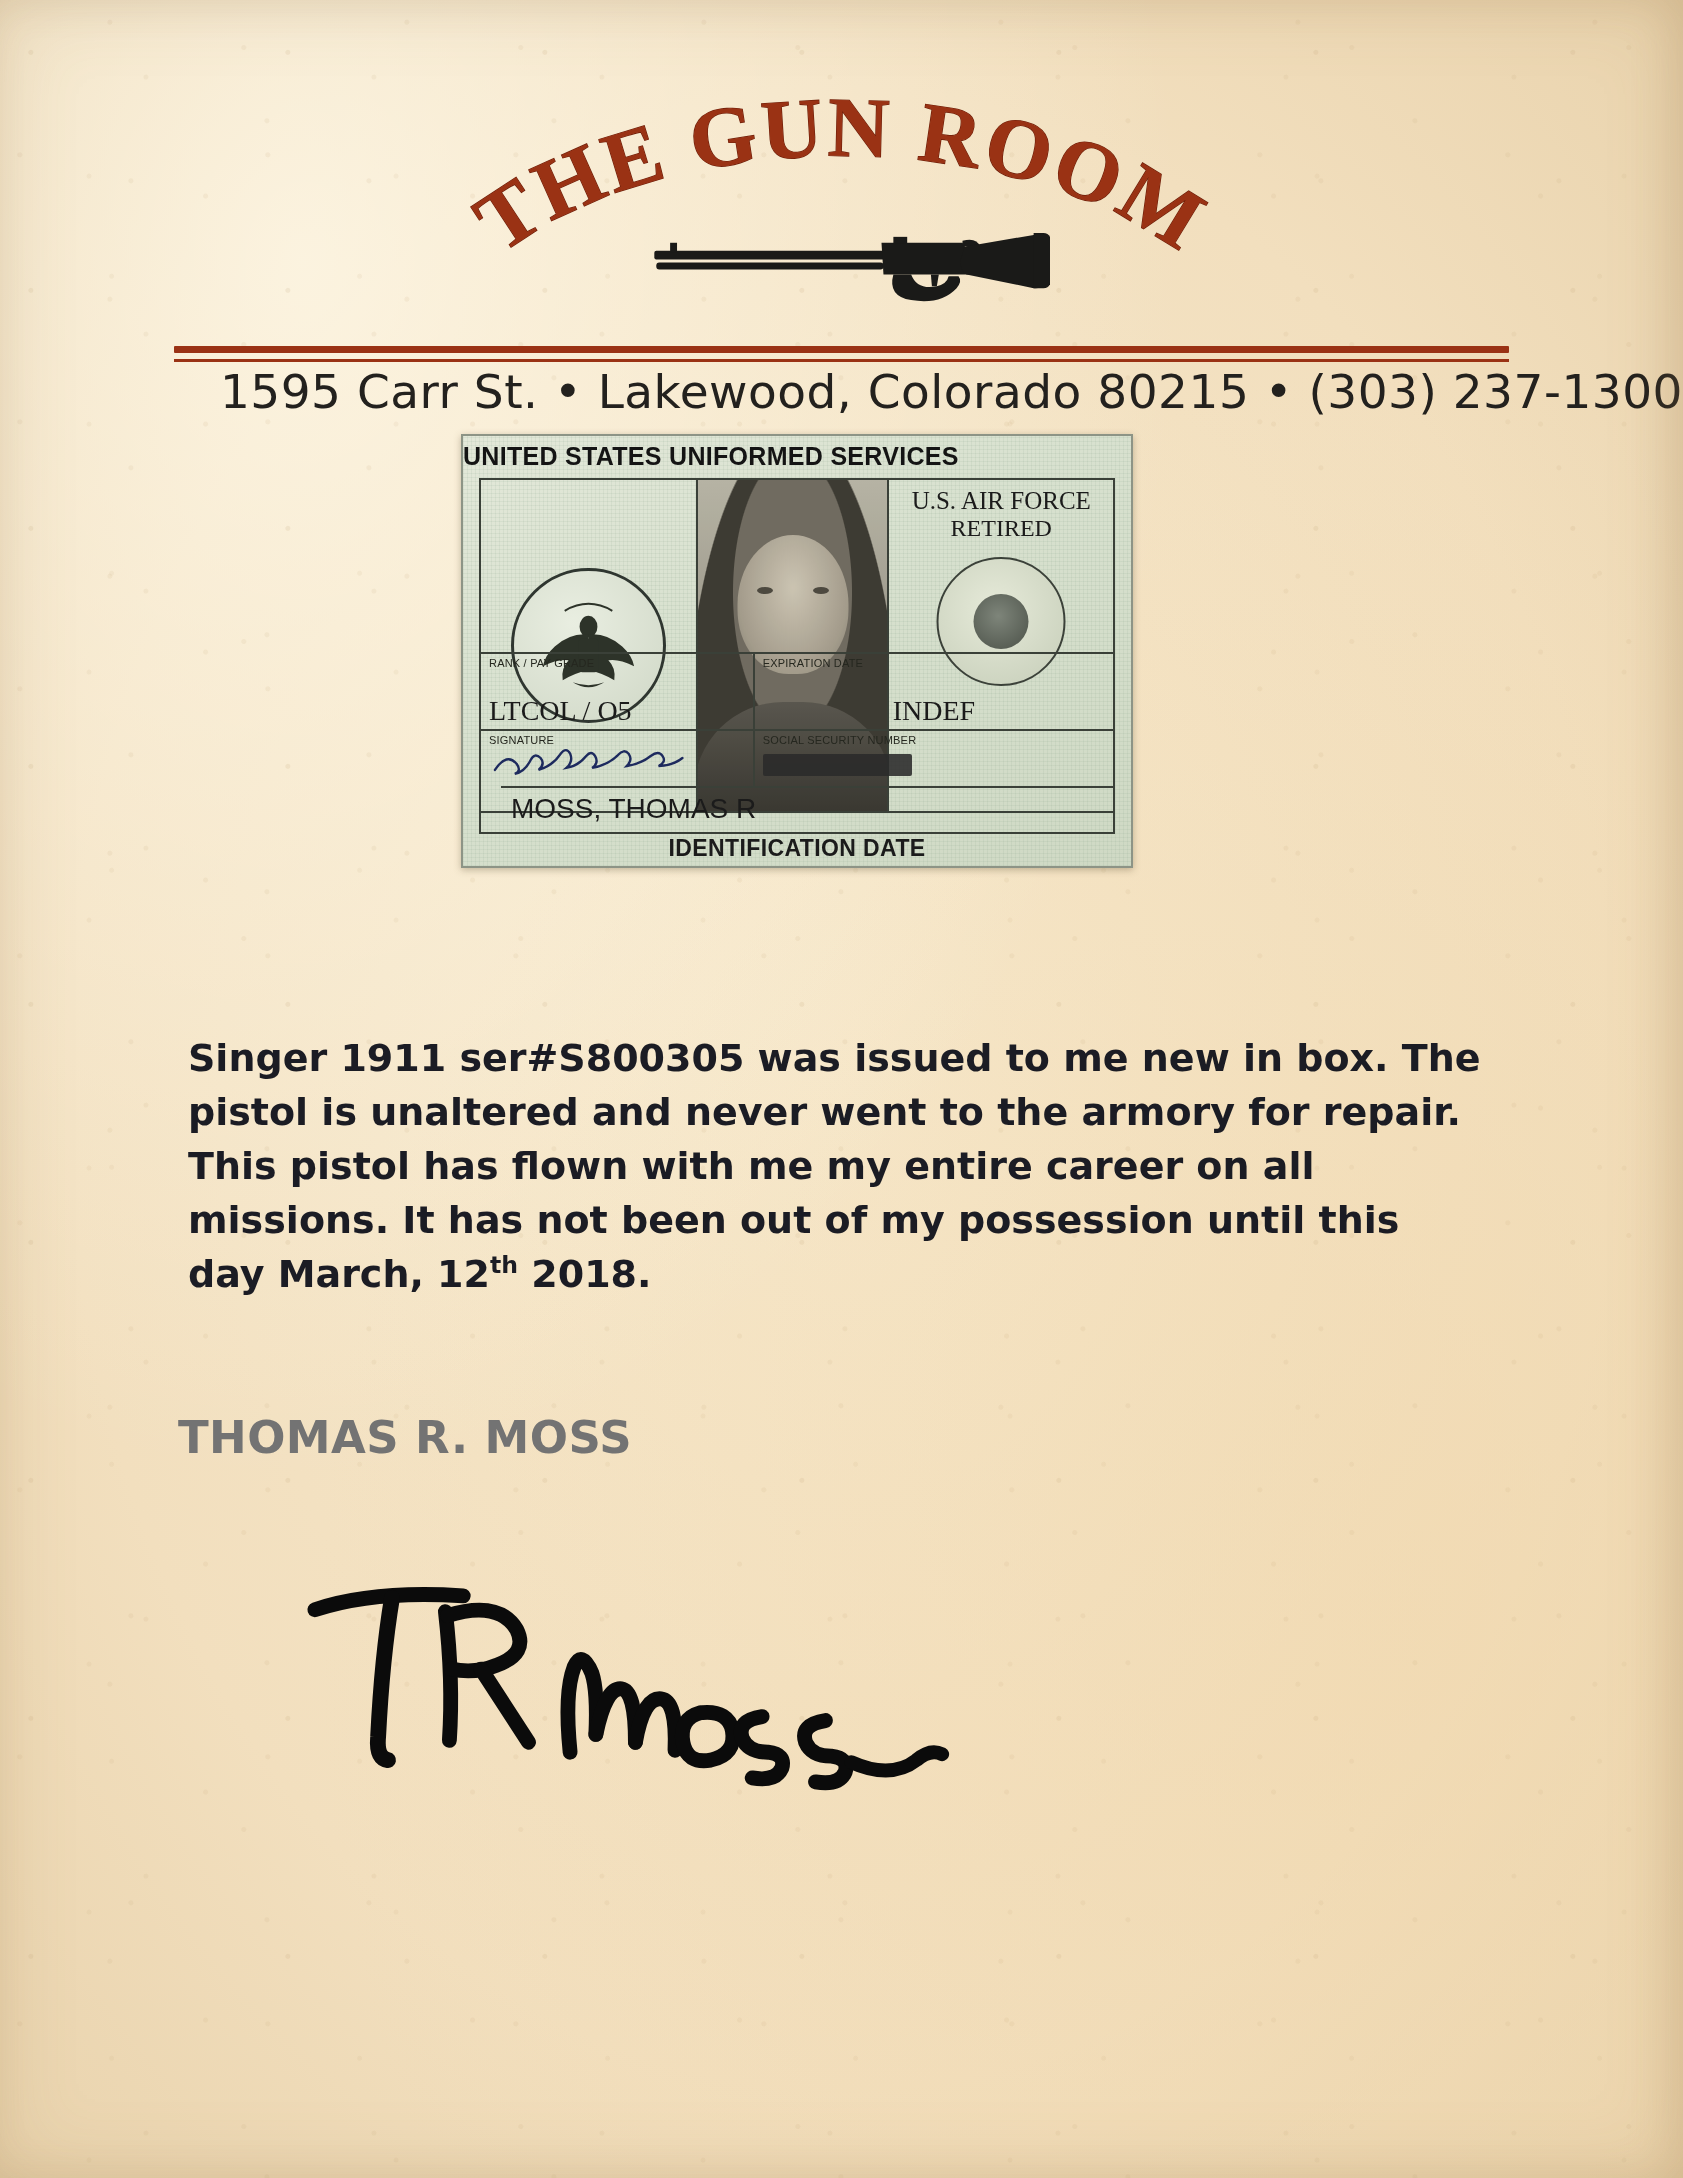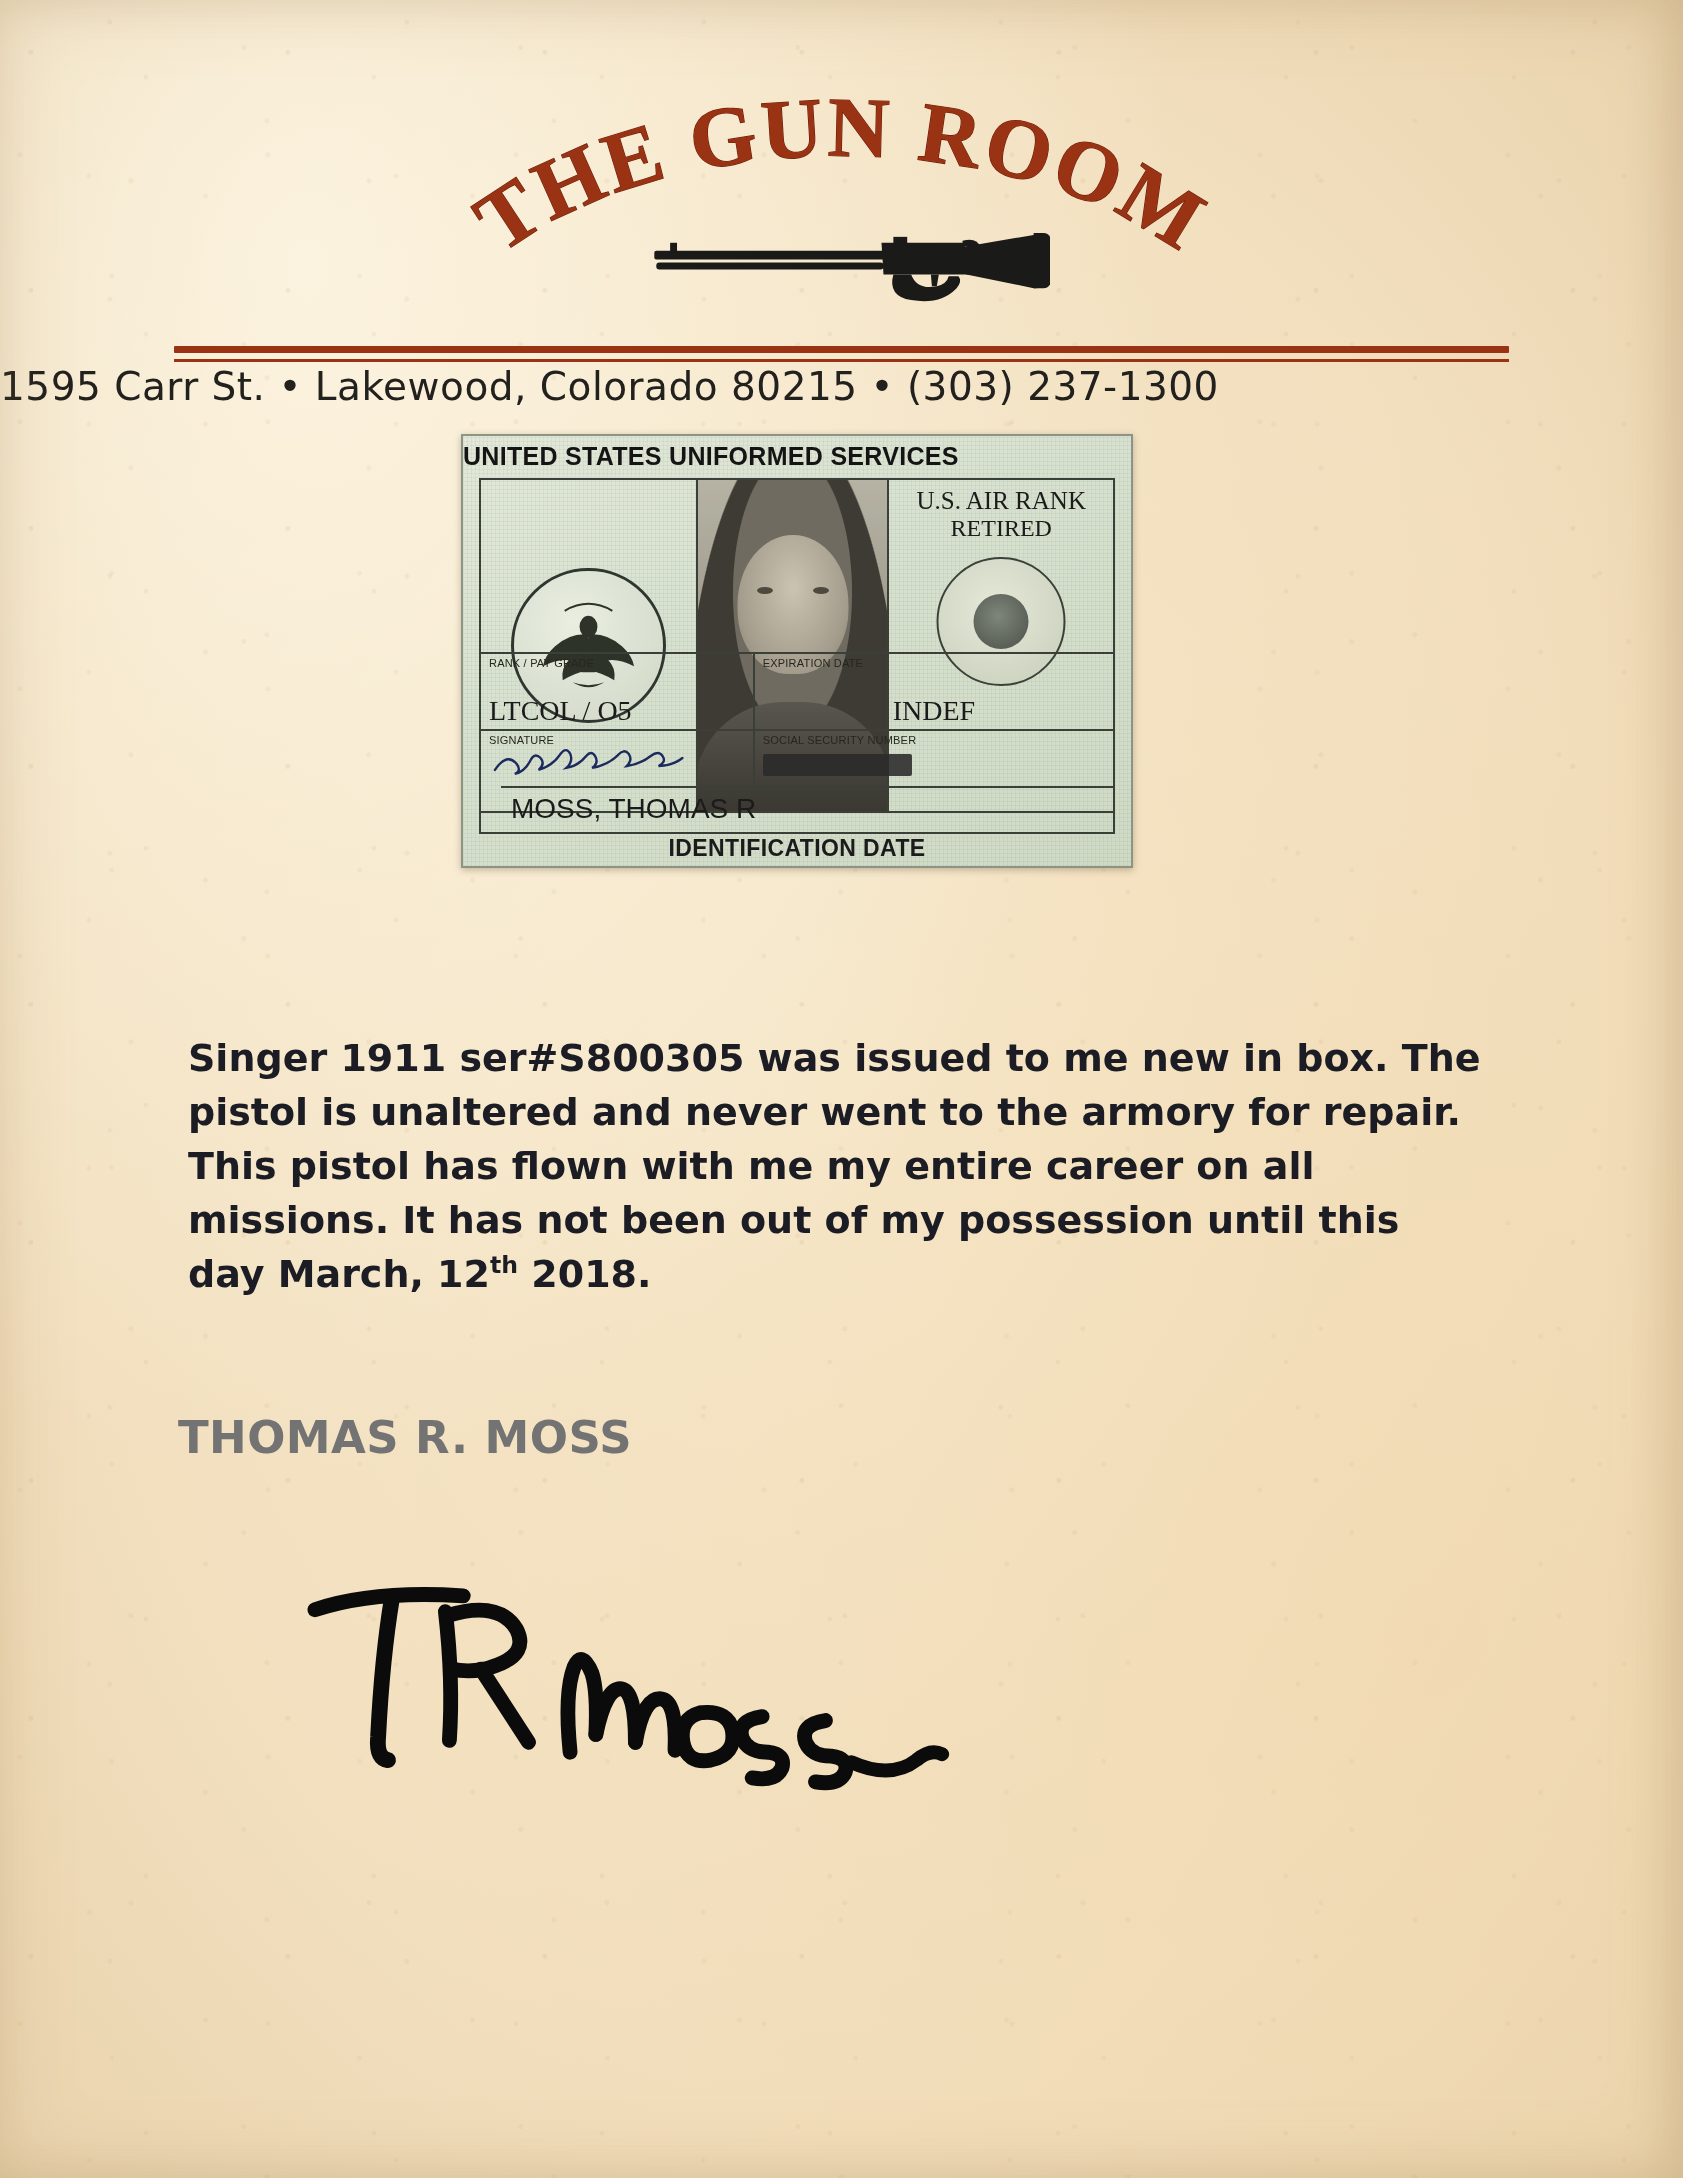--- a/index.html
+++ b/index.html
@@ -96,23 +96,23 @@
   .rule-thin {
     height: 3px;
     background: #9a3214;
     margin-top: 6px;
   }
 
   .address {
     position: absolute;
     left: 0; right: 0;
     top: 307px;
-    text-align: left;
+    text-align: right;
     font-family: "DejaVu Sans", sans-serif;
-    font-size: 39px;
+    font-size: 47px;
     letter-spacing: 0.5px;
     color: #23211e;
     white-space: nowrap;
   }
 
   
   .idcard {
     position: absolute;
     left: 461px;
     top: 434px;
@@ -397,21 +397,21 @@
     <div class="id-col-mid">
       <div class="portrait">
         <div class="portrait-body"></div>
         <div class="portrait-face"></div>
         <div class="portrait-eye l"></div>
         <div class="portrait-eye r"></div>
       </div>
     </div>
 
     <div class="id-col-right">
-      <div class="af-line1">U.S. AIR RANK</div>
+      <div class="af-line1">U.S. AIR FORCE</div>
       <div class="af-line2">RETIRED</div>
       <div class="af-emblem">
         <div class="af-emblem-inner"></div>
       </div>
     </div>
   </div>
 
   <div class="id-fields">
     <div class="field-row">
       <div class="fld w-left">

